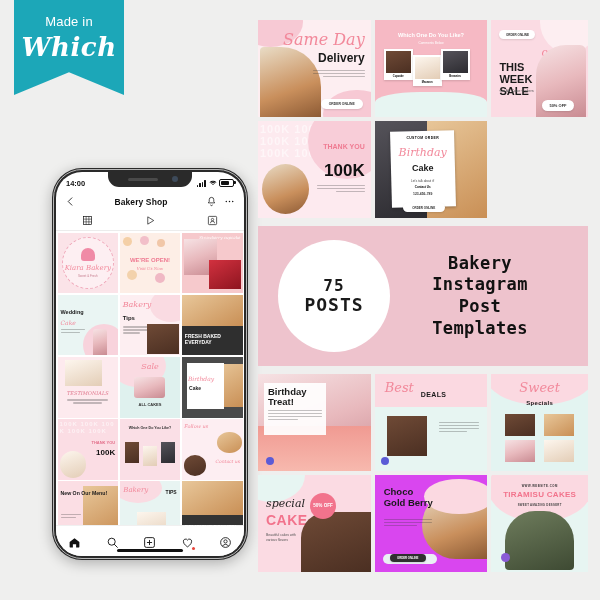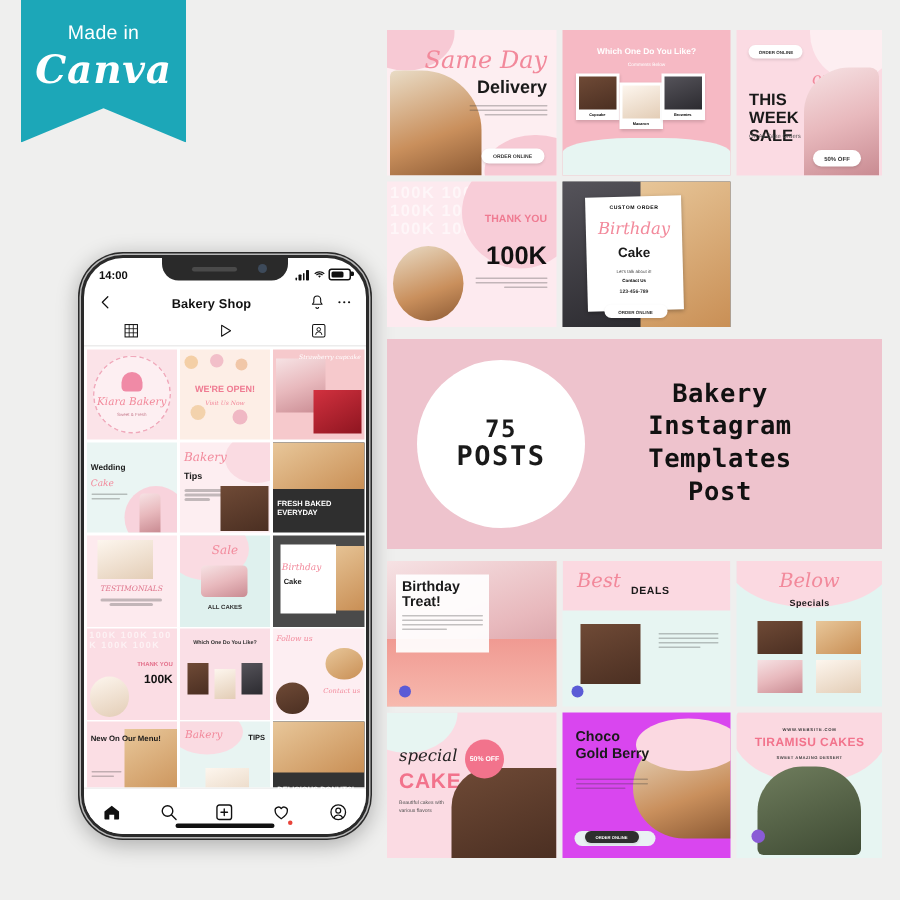--- a/index.html
+++ b/index.html
@@ -133,21 +133,21 @@
     overflow:hidden;white-space:pre-wrap;word-break:break-all;padding:2px;
   }
 </style>
 </head>
 <body>
 
 <div class="stage">
 
   <div class="canva-badge">
     <div class="canva-made">Made in</div>
-    <div class="canva-word">Canva</div>
+    <div class="canva-word">Which</div>
   </div>
 
   <div class="phone">
     <div class="screen">
       <div class="notch">
         <span class="speaker"></span>
         <span class="cam"></span>
       </div>
 
       <div class="statusbar">
@@ -437,22 +437,22 @@
     </div>
 
     <div class="banner">
       <div class="ellipse">
         <span class="n">75</span>
         <span class="p">POSTS</span>
       </div>
       <div class="banner-title">
         <span>Bakery</span>
         <span>Instagram</span>
+        <span>Post</span>
         <span>Templates</span>
-        <span>Post</span>
       </div>
     </div>
 
     <div class="grid-bot">
 
       <div class="tile" style="background:#f3cdc0">
         <div class="ph cake" style="left:0;top:0;width:100%;height:100%"></div>
         <div style="position:absolute;left:0;right:0;bottom:0;height:46%;background:linear-gradient(180deg,#f09a92,#f7b9ae)"></div>
         <div style="position:absolute;left:6px;top:9px;width:62px;height:52px;background:rgba(255,255,255,.92)"></div>
         <div class="hd" style="position:absolute;left:10px;top:13px;font-size:9.5px;line-height:1.1;width:56px">Birthday Treat!</div>
@@ -474,21 +474,21 @@
             <i></i>
             <i></i>
             <i></i>
             <i style="width:70%"></i>
           </div>
         <div class="blob" style="left:6px;bottom:6px;width:8px;height:8px;background:#5b5bd6"></div>
       </div>
 
       <div class="tile" style="background:#e3f4f1">
         <div class="blob" style="left:-8%;top:-34%;width:116%;height:66%;background:#fbd9e1"></div>
-        <div class="script" style="position:absolute;left:0;right:0;top:6px;text-align:center;font-size:13px">Below</div>
+        <div class="script" style="position:absolute;left:0;right:0;top:6px;text-align:center;font-size:13px">Sweet</div>
         <div class="hd" style="position:absolute;left:0;right:0;top:26px;text-align:center;font-size:6px;letter-spacing:.3px">Specials</div>
         <div class="ph choc" style="left:14px;top:40px;width:30px;height:22px"></div>
         <div class="ph dough" style="right:14px;top:40px;width:30px;height:22px"></div>
         <div class="ph cake" style="left:14px;top:66px;width:30px;height:22px"></div>
         <div class="ph cream" style="right:14px;top:66px;width:30px;height:22px"></div>
       </div>
 
       <div class="tile" style="background:#fbdbe3">
         <div class="blob" style="left:-18%;top:-28%;width:60%;height:56%;background:#e7f5f2"></div>
         <div class="script" style="position:absolute;left:8px;top:22px;font-size:11px;color:#222">special</div>

